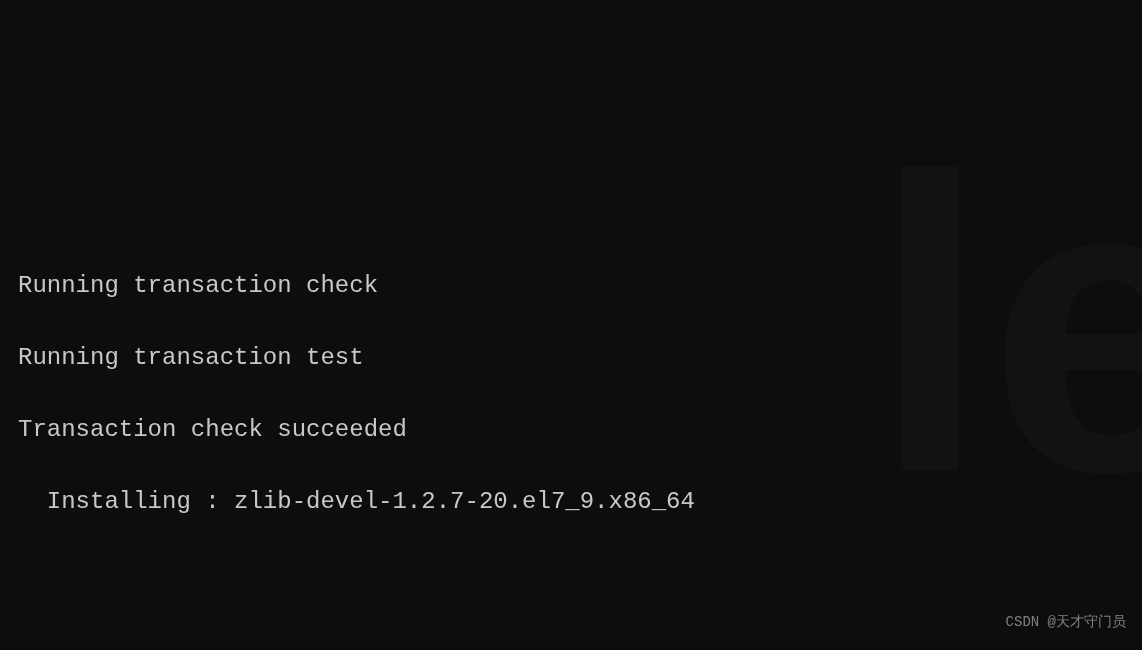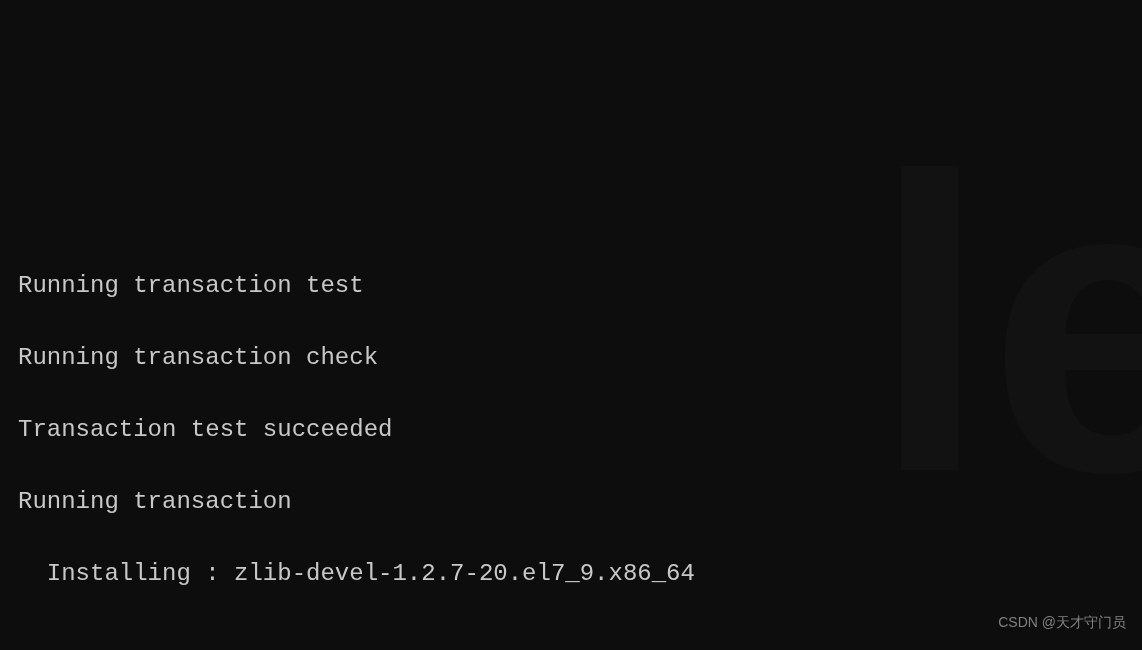--- a/index.html
+++ b/index.html
@@ -22,21 +22,21 @@
     }
     .line {
       display: block;
     }
     .watermark {
       position: absolute;
       bottom: 10px;
       right: 16px;
       font-size: 14px;
       color: #808080;
-      font-family: Liberation Sans, sans-serif;
+      font-family: Liberation Mono, monospace;
       white-space: nowrap;
     }
     .bg-watermark {
       position: absolute;
       right: -80px;
       top: 50%;
       transform: translateY(-50%);
       font-size: 420px;
       color: rgba(60, 60, 60, 0.12);
       font-family: Arial, sans-serif;
@@ -50,24 +50,23 @@
     }
   </style>
 </head>
 <body>
 
 
 
 <div class="bg-watermark">le</div>
 
 <div class="content">
+<span class="line">Running transaction check</span>
 <span class="line">Running transaction test</span>
-<span class="line">Running transaction check</span>
-<span class="line">Transaction test succeeded</span>
-<span class="line">Running transaction</span>
+<span class="line">Transaction check succeeded</span>
 <span class="line">  Installing : zlib-devel-1.2.7-20.el7_9.x86_64</span>
 
 
 
 
 <span class="line"></span>
 
 
 <span class="line"></span>
 

